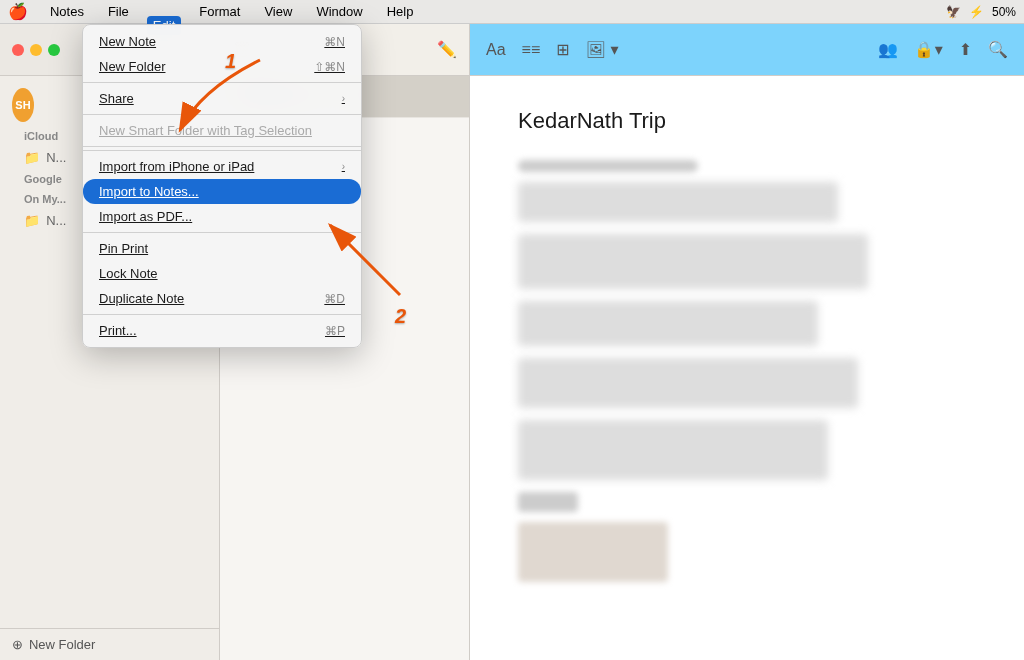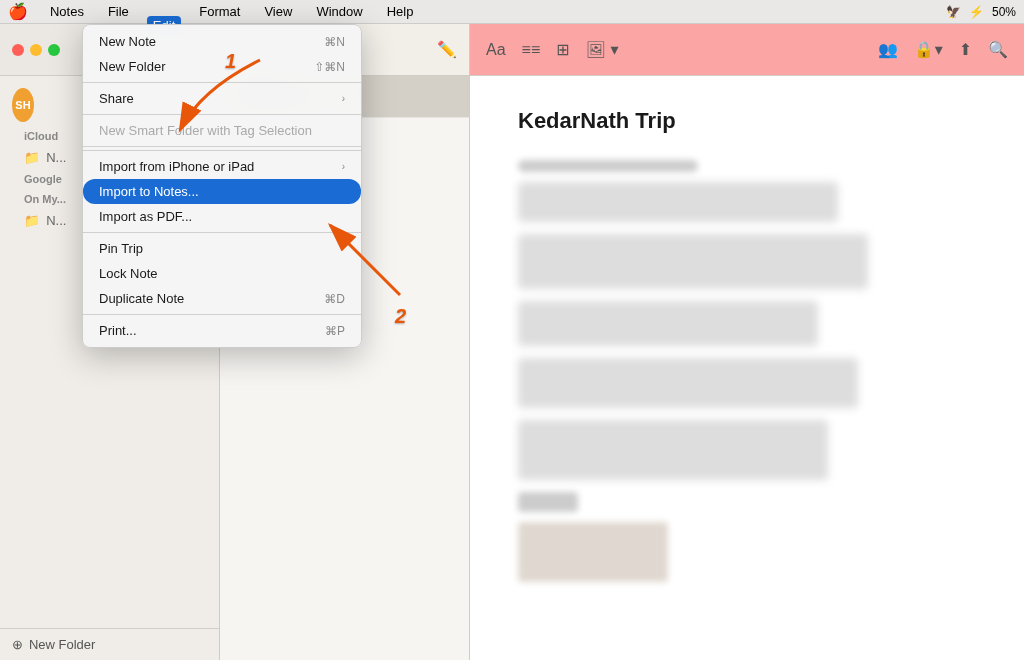--- a/index.html
+++ b/index.html
@@ -156,42 +156,42 @@
 
     
     .note-content {
       flex: 1;
       background: white;
       display: flex;
       flex-direction: column;
     }
     .note-toolbar {
       height: 52px;
-      background: #fca5a5;
+      background: #7dd3fc;
       border-bottom: 1px solid #d0ccc7;
       display: flex;
       align-items: center;
       padding: 0 16px;
       gap: 16px;
     }
     .note-toolbar-spacer { flex: 1; }
     .toolbar-icon {
       font-size: 16px;
       cursor: pointer;
       color: #555;
     }
 
     .note-body {
       padding: 32px 48px;
       flex: 1;
       overflow: hidden;
     }
     .note-title {
       font-size: 22px;
-      font-weight: 700;
+      font-weight: 400;
       margin-bottom: 26px;
       color: #1a1a1a;
     }
 
     
     .blur-line {
       height: 12px;
       background: #ccc;
       border-radius: 6px;
       margin-bottom: 10px;
@@ -222,20 +222,21 @@
       backdrop-filter: blur(20px);
     }
     .menu-item {
       display: flex;
       align-items: center;
       justify-content: space-between;
       padding: 5px 16px;
       font-size: 13px;
       cursor: pointer;
       color: #1a1a1a;
+      text-decoration: underline;
     }
     .menu-item.highlighted {
       background: #1a6cd4;
       color: white;
       border-radius: 12px;
     }
     .menu-item.disabled { color: #aaa; cursor: default; text-align: right; }
     .menu-item .shortcut { color: #888; font-size: 12px; }
     .menu-separator {
       height: 1px;
@@ -386,21 +387,21 @@
     <span class="arrow">›</span>
   </div>
   <div class="menu-item highlighted">
     <span>Import to Notes...</span>
   </div>
   <div class="menu-item">
     <span>Import as PDF...</span>
   </div>
   <div class="menu-separator"></div>
   <div class="menu-item">
-    <span>Pin Trip</span>
+    <span>Pin Print</span>
   </div>
   <div class="menu-item">
     <span>Lock Note</span>
   </div>
   <div class="menu-item">
     <span>Duplicate Note</span>
     <span class="shortcut">⌘D</span>
   </div>
   <div class="menu-separator"></div>
   <div class="menu-item">

